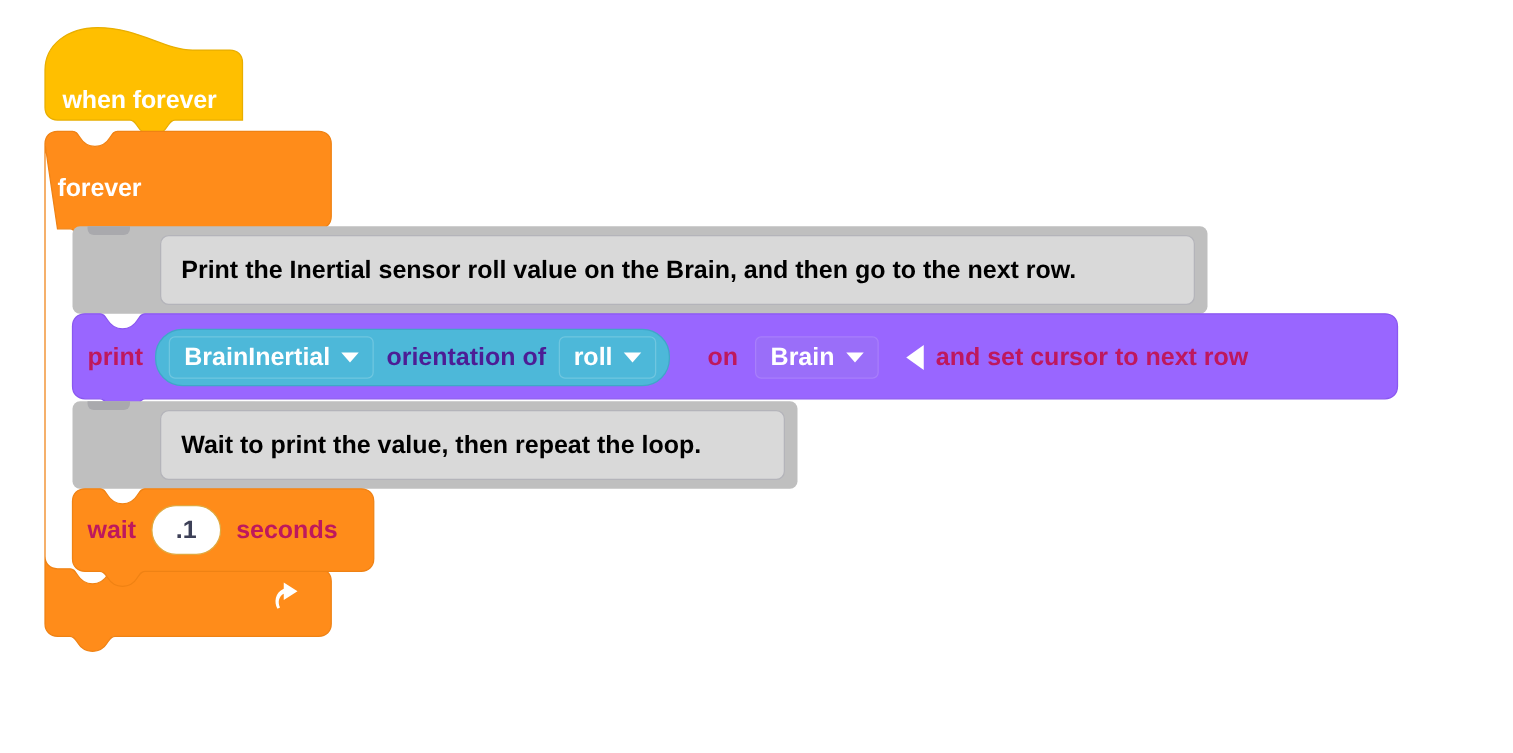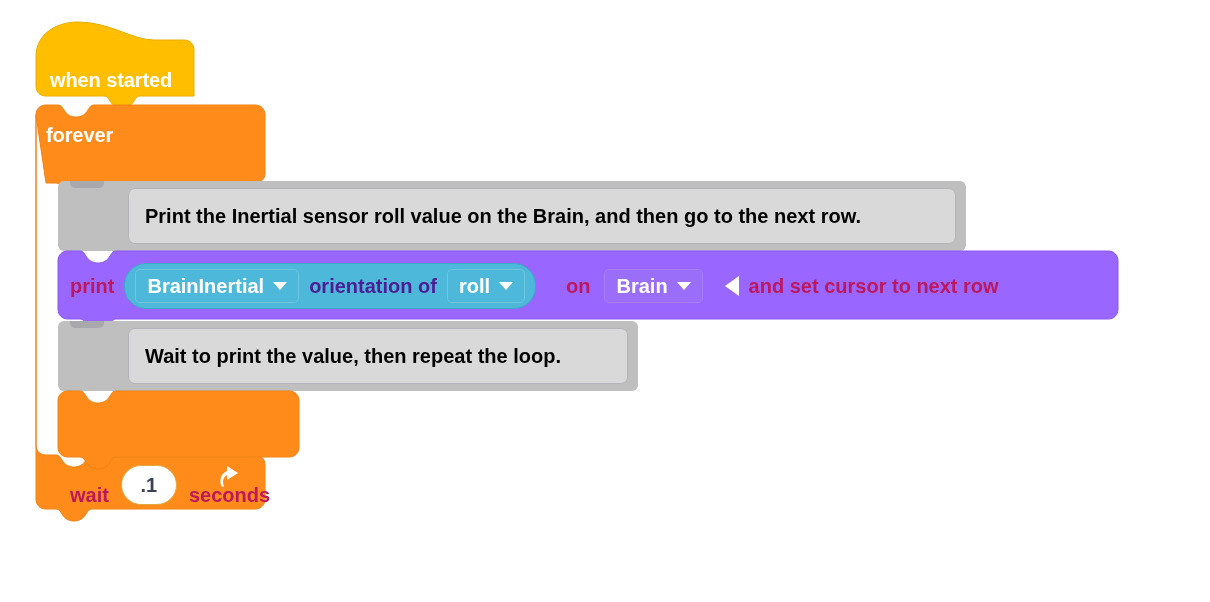--- a/index.html
+++ b/index.html
@@ -61,21 +61,21 @@
   }
   #forever-block .forever-svg {
     position: absolute;
     left: 0;
     top: 0;
     overflow: visible;
   }
   #forever-block .forever-text {
     position: absolute;
     left: 10px;
-    top: 20px;
+    top: 36px;
   }
   .loop-arrow-wrap {
     position: absolute;
     left: 180px;
     top: 358px;
     width: 30px;
     height: 30px;
   }
 
   
@@ -247,24 +247,23 @@
     left: 0;
     top: 0;
     overflow: visible;
   }
   #wait-block .wait-row {
     position: absolute;
     left: 0;
     top: 0;
     height: 66px;
     display: flex;
-    align-items: flex-end;
+    align-items: center;
     padding-left: 12px;
     gap: 12px;
-    margin-top: 48px;
   }
   .num-oval {
     background: #ffffff;
     border: 1px solid #e0a93f;
     border-radius: 20px;
     height: 40px;
     min-width: 56px;
     display: flex;
     align-items: center;
     justify-content: center;
@@ -293,21 +292,21 @@
                L158,74
                L104,74
                C101,74 100,76 98,79
                C95,84 91,86 86,86
                C81,86 77,84 74,79
                C72,76 71,74 68,74
                L10,74
                C4,74 0,70 0,64
                Z" fill="#ffbf00" stroke="#e8ae00" stroke-width="1"></path>
     </svg>
-    <span class="blk-label hat-text">when started</span>
+    <span class="blk-label hat-text">when forever</span>
   </div>
 
   <div id="forever-block">
     <svg class="forever-svg" width="250" height="420" viewBox="0 0 250 420">
       <path d="M0,10
                C0,4 4,0 10,0
                L22,0
                C25,0 26,2 28,5
                C31,10 35,12 40,12
                C45,12 49,10 52,5

